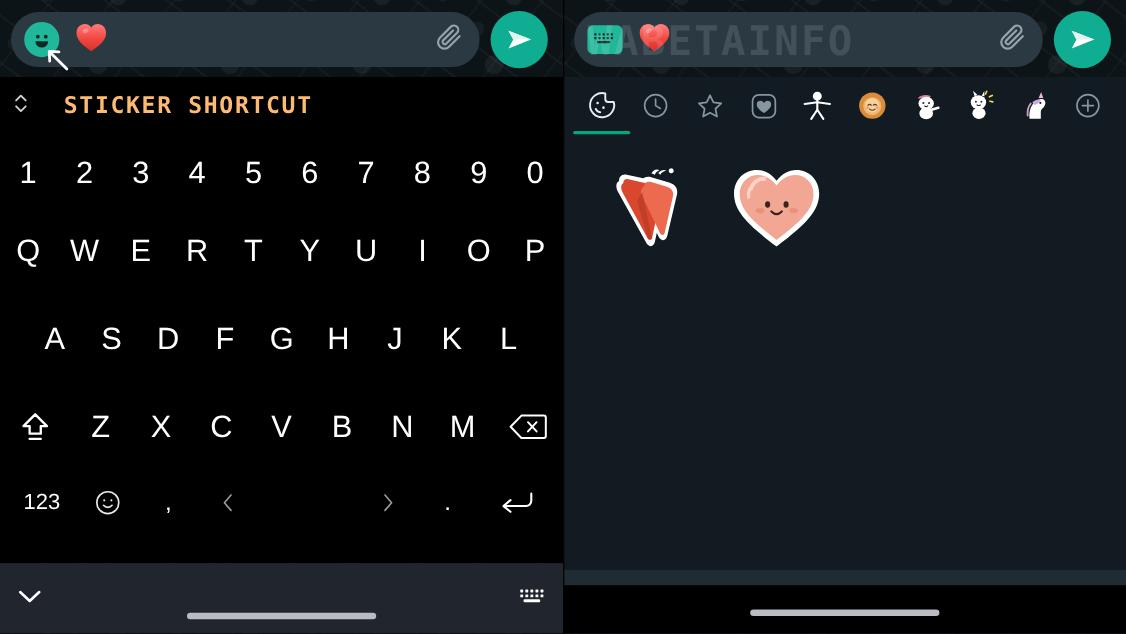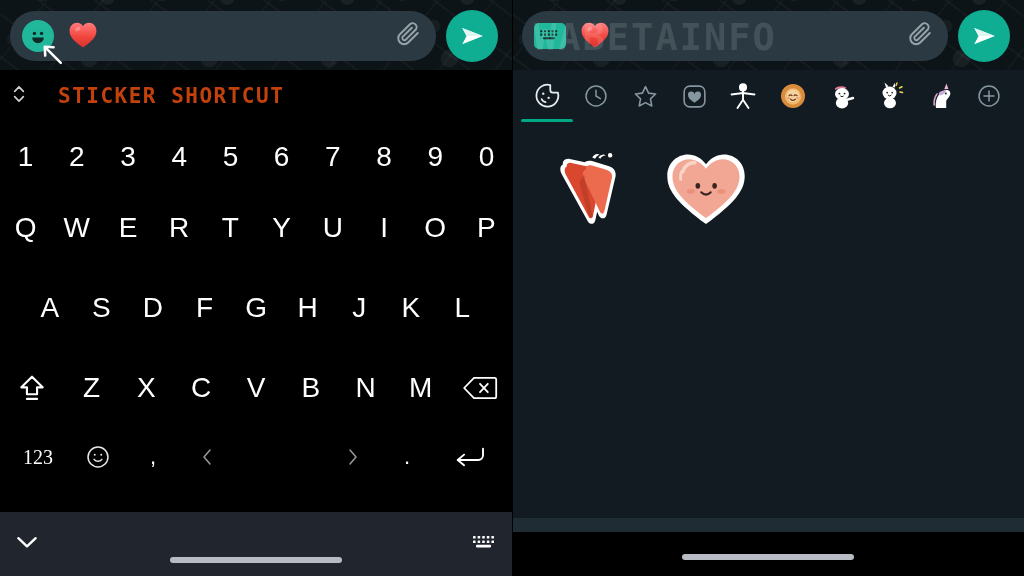--- a/index.html
+++ b/index.html
@@ -98,41 +98,41 @@
     height:52px;
     display:flex; align-items:center;
     padding-left:10px;
   }
   .kb-header .chev-ud { margin-right:30px; flex:0 0 auto; }
   .kb-title {
     font-family:"DejaVu Sans Mono", monospace;
     font-weight:700;
     font-size:21px;
     letter-spacing:1.5px;
-    color:#c2410c;
+    color:#fdba74;
   }
   .kb-rows { padding-top:4px; }
   .kb-row {
     display:flex; align-items:center;
     height:var(--rowh,66px);
   }
   .key {
     flex:1 1 0; height:100%;
     display:flex; align-items:center; justify-content:center;
     color:#fff;
     font-size:27px;
     font-family:"Liberation Sans", sans-serif;
     font-weight:400;
   }
   .row-num .key { font-size:28px; }
   .row-letters .key { font-size:28px; }
   .row-asdf { padding:0 24px; }
   .row-zxcv .key-wide { flex:0 0 64px; }
   .row-bottom { height:58px; padding:0 6px; }
-  .row-bottom .k123 { flex:0 0 64px; font-size:20px;font-family:Liberation Serif, serif; }
+  .row-bottom .k123 { flex:0 0 64px; font-size:20px; }
   .row-bottom .kemoji { flex:0 0 56px; }
   .row-bottom .kcomma { flex:0 0 54px; font-size:22px; }
   .row-bottom .kprev { flex:0 0 54px; color:#9a9a9a; font-size:22px; }
   .row-bottom .kspace { flex:1 1 auto; }
   .row-bottom .knext { flex:0 0 54px; color:#9a9a9a; font-size:22px; }
   .row-bottom .kperiod { flex:0 0 54px; font-size:22px; }
   .row-bottom .kenter { flex:0 0 72px; }
 
   
   .sysnav {

